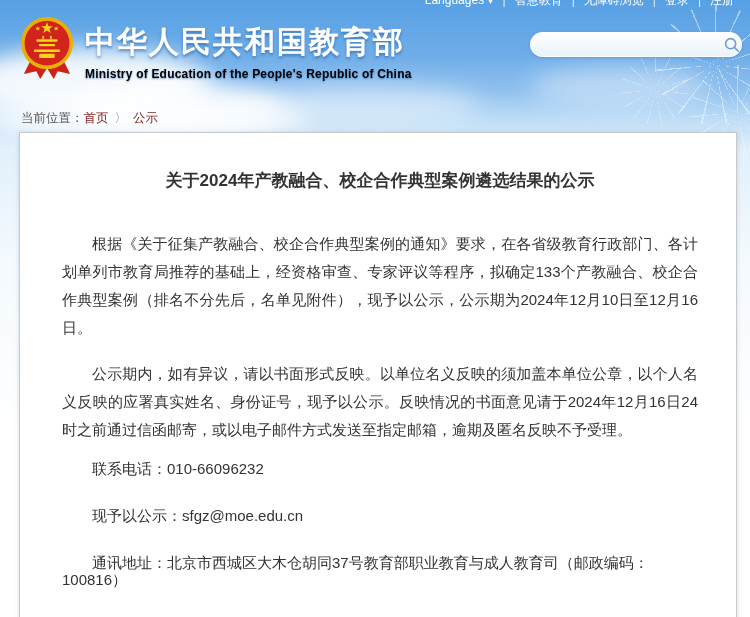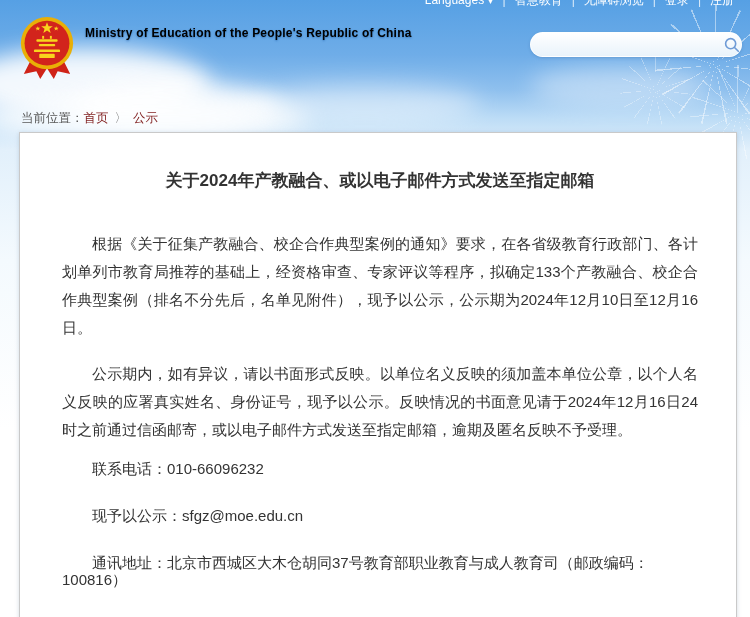--- a/index.html
+++ b/index.html
@@ -96,20 +96,21 @@
         <rect x="19" y="26" width="22" height="2.6" rx="1"></rect>
         <rect x="21.5" y="31" width="17" height="2.2" rx="1"></rect>
         <rect x="16.5" y="36.5" width="27" height="2.8" rx="1"></rect>
         <rect x="22" y="41" width="16" height="4.5" rx="1"></rect>
         <rect x="25" y="22.5" width="2" height="3"></rect>
         <rect x="33" y="22.5" width="2" height="3"></rect>
       </g>
     </svg>
   </span>
   <span class="title-block">
+    <div class="site-title">中华人民共和国教育部</div>
     <div class="site-sub">Ministry of Education of the People's Republic of China</div>
   </span>
 </div>
 
 <div class="search">
   <input type="text" value="" style="">
   <button class="search-btn" type="button">
     <span style="display:flex;">
       <svg width="18" height="18" viewBox="0 0 20 20" aria-hidden="true">
         <circle cx="8.5" cy="8.5" r="5.6" fill="none" stroke="#6f9bd6" stroke-width="1.8"></circle>
@@ -118,21 +119,21 @@
     </span>
   </button>
 </div>
 
 <div class="breadcrumb">
   <span>当前位置：</span><a>首页</a><span class="bsep">〉</span><a>公示</a>
 </div>
 
 <div class="card">
   <div class="article">
-    <h1 class="article-title">关于2024年产教融合、或以电子邮件方式发送至指定邮箱</h1>
+    <h1 class="article-title">关于2024年产教融合、校企合作典型案例遴选结果的公示</h1>
     <p class="para p1">根据《关于征集产教融合、校企合作典型案例的通知》要求，在各省级教育行政部门、各计划单列市教育局推荐的基础上，经资格审查、专家评议等程序，拟确定133个产教融合、校企合作典型案例（排名不分先后，名单见附件），现予以公示，公示期为2024年12月10日至12月16日。</p>
     <p class="para p2">公示期内，如有异议，请以书面形式反映。以单位名义反映的须加盖本单位公章，以个人名义反映的应署真实姓名、身份证号，现予以公示。反映情况的书面意见请于2024年12月16日24时之前通过信函邮寄，或以电子邮件方式发送至指定邮箱，逾期及匿名反映不予受理。</p>
     <div class="info-line info-first">联系电话：010-66096232</div>
     <div class="info-line">现予以公示：sfgz@moe.edu.cn</div>
     <div class="info-line">通讯地址：北京市西城区大木仓胡同37号教育部职业教育与成人教育司（邮政编码：100816）</div>
     <div class="attach-line">
       <span>附件：</span><a class="attach-link">2024年产教融合、校企合作典型案例公示名单</a>
     </div>
 
   </div>

